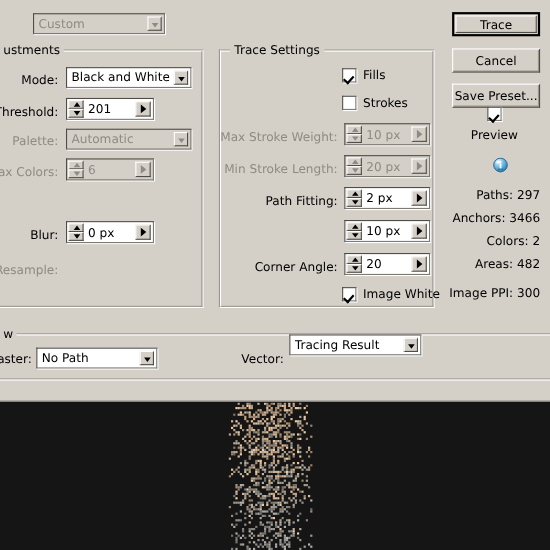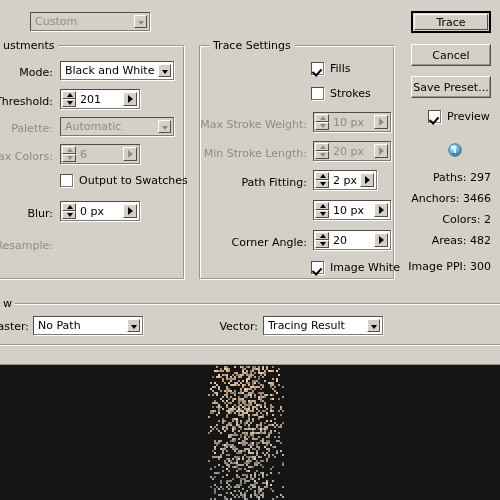--- a/index.html
+++ b/index.html
@@ -1190,24 +1190,20 @@
           <div class="dn">
             <i class="tri-d"></i>
           </div>
       </span>
       <span class="spin-text">6</span>
       <span class="spin-fly">
           <i class="tri-r"></i>
         </span>
     </div>
 
-    <div class="cbx-wrap" style="left:60px; top:174px;">
-      <span class="cbx"></span>
-      <span class="cbx-lbl">Output to Swatches</span>
-    </div>
 
     <div class="lbl right" style="left:0px; top:207px; width:53px;">Blur:</div>
     <div class="spin" style="left:60px; top:201px; width:80px;">
       <span class="spin-ud">
         <div class="up">
             <i class="tri-u"></i>
           </div>
           <div class="dn">
             <i class="tri-d"></i>
           </div>
@@ -1261,21 +1257,21 @@
             <i class="tri-d"></i>
           </div>
       </span>
       <span class="spin-text">20 px</span>
       <span class="spin-fly">
           <i class="tri-r"></i>
         </span>
     </div>
 
     <div class="lbl right" style="left:200px; top:176px; width:107px;">Path Fitting:</div>
-    <div class="spin" style="left:313px; top:170px; width:64px;padding-left:28px;">
+    <div class="spin" style="left:313px; top:170px; width:78px;padding-left:28px;">
       <span class="spin-ud">
         <div class="up">
             <i class="tri-u"></i>
           </div>
           <div class="dn">
             <i class="tri-d"></i>
           </div>
       </span>
       <span class="spin-text">2 px</span>
       <span class="spin-fly">
@@ -1325,42 +1321,42 @@
 
     <div class="lbl right" style="left:-16px; top:320px; width:45px;">aster:</div>
     <div class="combo" style="left:33px; top:316px; width:110px;">
       <span class="combo-text">No Path</span>
       <span class="combo-btn">
           <i class="arrow-d"></i>
         </span>
     </div>
 
     <div class="lbl right" style="left:195px; top:320px; width:63px;">Vector:</div>
-    <div class="combo" style="left:263px; top:316px; width:120px;">
+    <div class="combo" style="left:263px; top:304px; width:120px;">
       <span class="combo-text">Tracing Result</span>
       <span class="combo-btn">
           <i class="arrow-d"></i>
         </span>
     </div>
 
     <div class="dlg-sep" style="top:344px;"></div>
     <div class="dlg-sep hi" style="top:345px;"></div>
 
     <div class="btn default" style="left:411px; top:11px; width:80px;">
       <span class="btn-inner"></span>
       <span>Trace</span>
     </div>
     <div class="btn" style="left:411px; top:76px; width:80px;">
       <span>Save Preset...</span>
     </div>
     <div class="btn" style="left:411px; top:44px; width:80px;">
       <span>Cancel</span>
     </div>
 
-    <div class="cbx-wrap" style="left:428px; top:110px;">
+    <div class="cbx-wrap" style="left:428px; top:97px;flex-direction:column;">
       <span class="cbx on"></span>
       <span class="cbx-lbl">Preview</span>
     </div>
 
     <span class="info-icon" style="left:447px; top:143px;">
       <svg width="16" height="16" viewBox="0 0 16 16">
         <defs>
           <radialGradient id="ig" cx="35%" cy="28%" r="75%">
             <stop offset="0%" stop-color="#e8f6ff"></stop>
             <stop offset="45%" stop-color="#7ec0e8"></stop>

